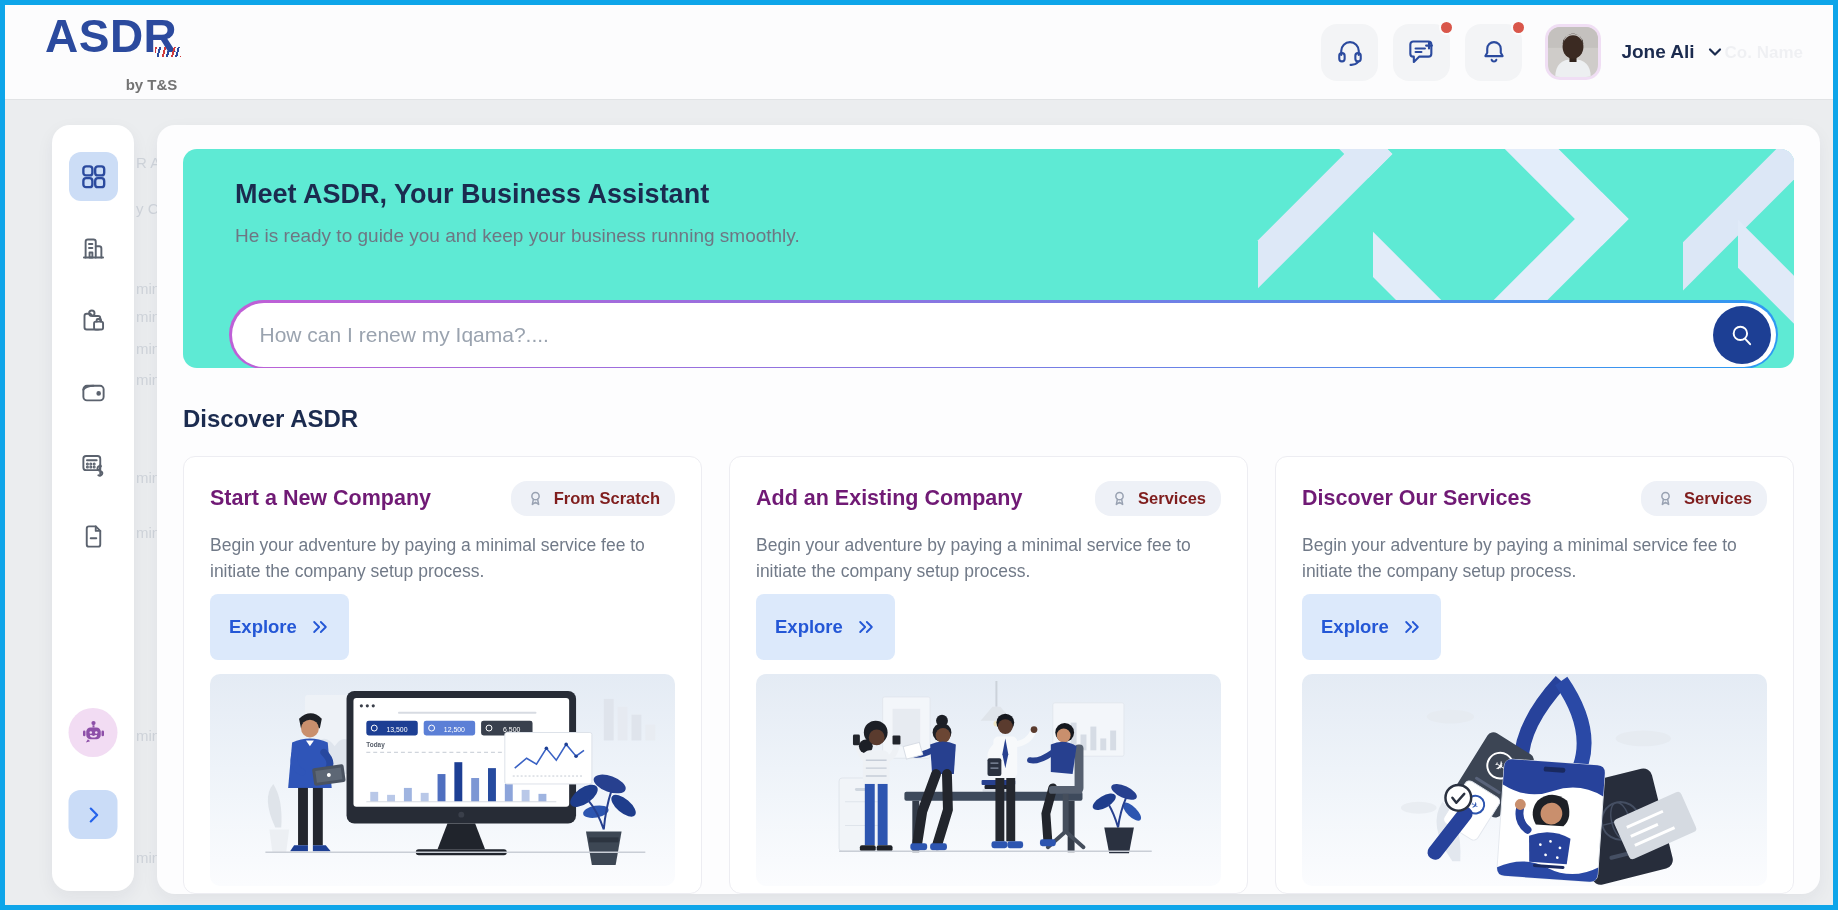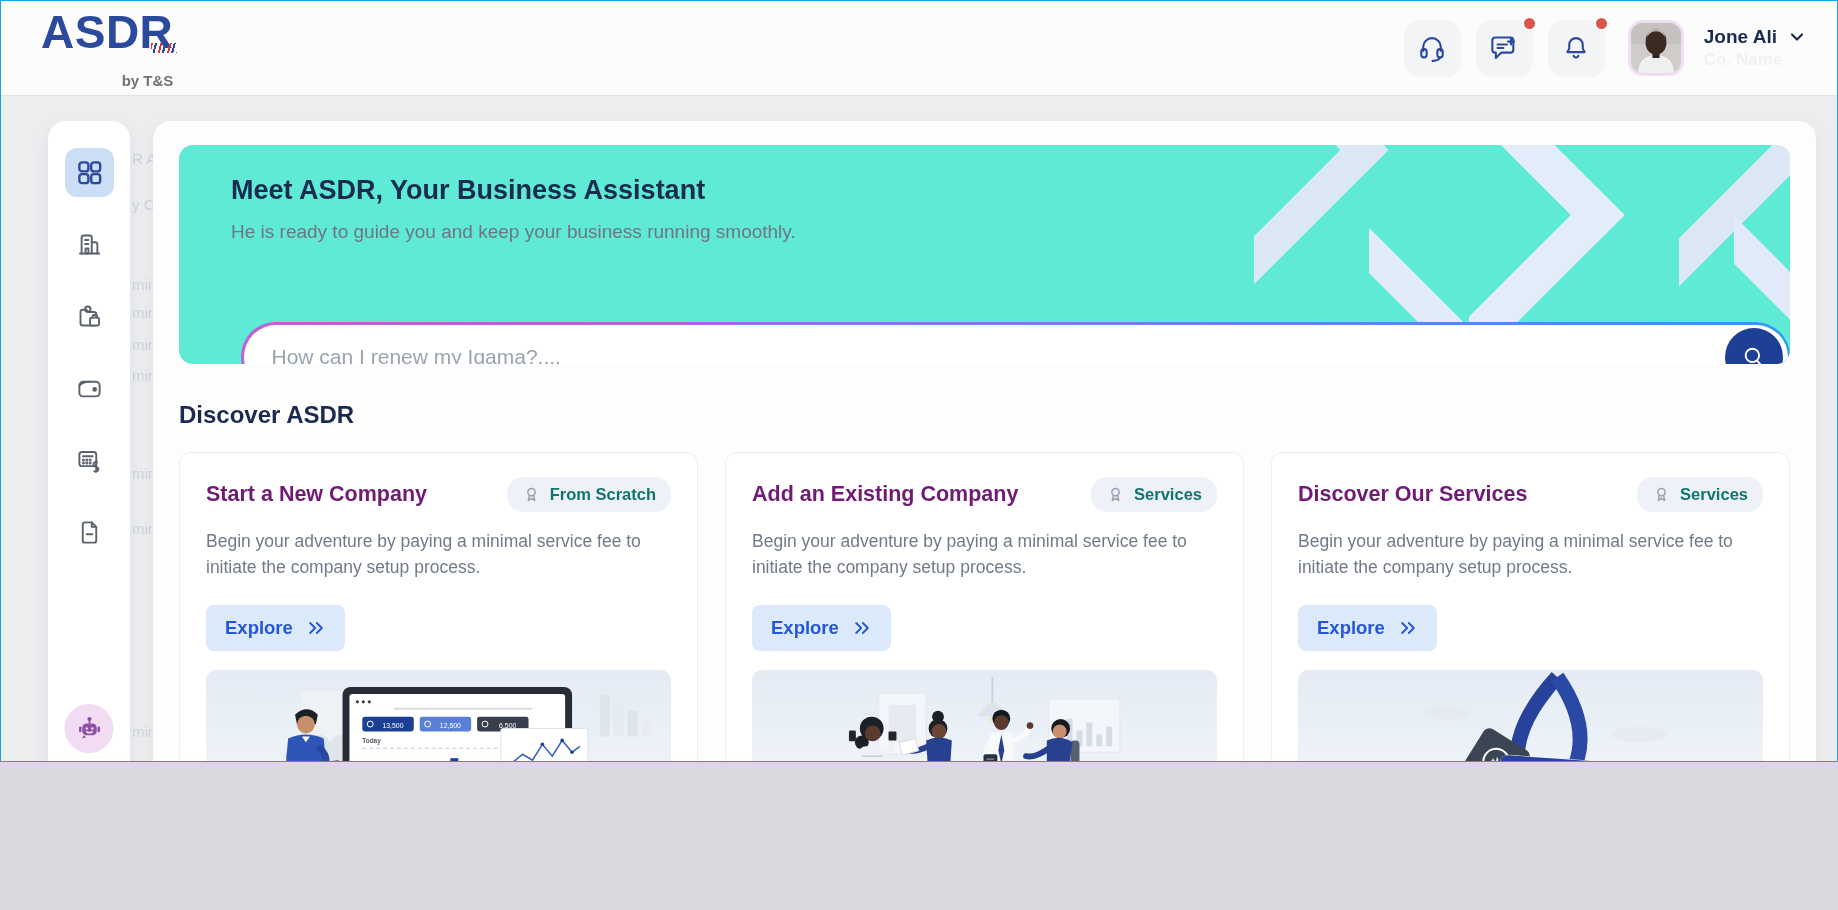--- a/index.html
+++ b/index.html
@@ -1,20 +1,20 @@
 <!DOCTYPE html>
 <html><head>
 <meta charset="utf-8">
 <style>
   * { margin:0; padding:0; box-sizing:border-box; }
   html,body { background:#d8dadd; }
   body { font-family:"Liberation Sans", sans-serif; }
   .screen {
-    position:relative; width:1838px; height:762px; overflow:hidden;
-    background:#ebedef; border:1px solid #0ea5e9;
+    position:relative; width:1838px; height:910px; overflow:hidden;
+    background:#ebedef; border:5px solid #0ea5e9;
   }
 
   
   .header {
     position:absolute; top:0; left:0; width:100%; height:94px;
     background:#fcfcfd; display:flex; align-items:center;
     justify-content:space-between; padding:0 30px 0 40px; z-index:5;
     box-shadow:0 1px 0 rgba(0,0,0,0.04);
   }
   .logo { display:flex; flex-direction:column; line-height:1; }
@@ -30,21 +30,21 @@
     display:flex; align-items:center; justify-content:center; cursor:pointer;
   }
   .badge-dot {
     position:absolute; top:-4px; right:-4px; width:15px; height:15px; border-radius:50%;
     background:#d9564a; border:2px solid #fcfcfd;
   }
   .avatar-wrap {
     width:56px; height:56px; border-radius:15px; background:#f0def4; padding:3px; cursor:pointer; margin-left:8px;
   }
   .avatar-wrap svg { width:100%; height:100%; border-radius:12px; display:block; }
-  .user-block { display:flex; flex-direction:column; margin-left:5px; }
+  .user-block { display:flex; margin-left:5px; }
   .user-row { display:flex; align-items:center; gap:10px; cursor:pointer; }
   .user-name { font-size:19px; font-weight:800; color:#1b2b4f; }
   .user-ghost { font-size:17px; font-weight:700; color:rgba(27,43,79,0.06); margin-top:2px; }
 
   
   .ghost { position:absolute; left:131px; font-size:15px; color:#aeb6c2; opacity:.45; z-index:1; white-space:nowrap; }
 
   
   .sidebar {
     position:absolute; left:47px; top:120px; width:82px; height:766px;
@@ -83,22 +83,22 @@
   }
   .chev { position:absolute; transform:rotate(45deg); border-style:solid; border-color:transparent; }
   .chev.c1 { left:980px;  top:-90px; width:190px; height:190px; border-width:34px; border-top-color:#dde8f7; border-right-color:#dde8f7; }
   .chev.c2 { left:1180px; top:-40px; width:220px; height:220px; border-width:38px; border-top-color:#e3edfa; border-right-color:#e3edfa; }
   .chev.c3 { left:1400px; top:-100px; width:200px; height:200px; border-width:34px; border-top-color:#dce7f6; border-right-color:#dce7f6; }
   .chev.c4 { left:1100px; top:120px; width:180px; height:180px; border-width:32px; border-top-color:#e2ecf9; border-right-color:#e2ecf9; }
   .chev.c5 { left:1460px; top:110px; width:190px; height:190px; border-width:34px; border-top-color:#e0eaf8; border-right-color:#e0eaf8; }
   .hero-title { position:absolute; left:52px; top:30px; font-size:27px; font-weight:800; color:#1b2b4f; }
   .hero-sub   { position:absolute; left:52px; top:76px; font-size:19px; color:#6e7683; }
   .search-pill {
-    position:absolute; left:62px; top:151px; width:1549px; height:69px; border-radius:35px;
-    background:linear-gradient(125deg,#c05fd6 0%,#8f74e0 40%,#2b9bf2 100%); padding:2.5px;margin-top:26px;
+    position:absolute; left:46px; top:151px; width:1549px; height:69px; border-radius:35px;
+    background:linear-gradient(125deg,#c05fd6 0%,#8f74e0 40%,#2b9bf2 100%); padding:2.5px;
   }
   .search-inner {
     position:relative; width:100%; height:100%; border-radius:33px; background:#ffffff;
     display:flex; align-items:center; padding-left:28px;
   }
   .search-inner input {
     border:none; outline:none; background:transparent; font-size:21px; color:#3a4252;
     width:82%; font-family:"Liberation Sans", sans-serif;
   }
   .search-inner input::placeholder { color:#9aa3af; }
@@ -112,26 +112,26 @@
   .section-title { position:absolute; left:26px; top:280px; font-size:24px; font-weight:800; color:#1b2b4f; }
   .cards { position:absolute; left:26px; top:331px; width:1611px; display:grid; grid-template-columns:repeat(3,1fr); gap:27px; }
   .card {
     position:relative; height:438px; background:#ffffff; border:1px solid #ededf2;
     border-radius:12px; padding:24px 26px;
   }
   .card-head { display:flex; align-items:center; justify-content:space-between; }
   .card-title { font-size:21.5px; font-weight:800; color:#701a75; }
   .card-badge {
     display:flex; align-items:center; gap:9px; background:#eef1f7; border-radius:16px;
-    padding:8px 15px; color:#0f766e; font-size:16.5px; font-weight:600; white-space:nowrap;
+    padding:8px 15px; color:#7f1d1d; font-size:16.5px; font-weight:600; white-space:nowrap;
   }
   .card-desc { margin-top:17px; font-size:17.5px; color:#717a88; line-height:1.48; padding-right:28px; }
   .explore-btn {
-    margin-top:24px; display:inline-flex; align-items:center; gap:13px;
-    background:#dce9fb; border:none; border-radius:8px; padding:12px 19px;
+    margin-top:9px; display:inline-flex; align-items:center; gap:13px;
+    background:#dce9fb; border:none; border-radius:8px; padding:22px 19px;
     font-size:18.5px; font-weight:700; color:#2457d6; cursor:pointer;
     font-family:"Liberation Sans", sans-serif;
   }
   .card-illus {
     position:absolute; left:26px; right:26px; top:217px; height:212px; border-radius:10px;
     background:linear-gradient(180deg,#e4ebf4 0%,#eef3f9 45%,#fbfcfe 100%);
     display:flex; align-items:flex-end; justify-content:center; overflow:hidden;
   }
   .card-illus svg { height:100%; }
 </style>

